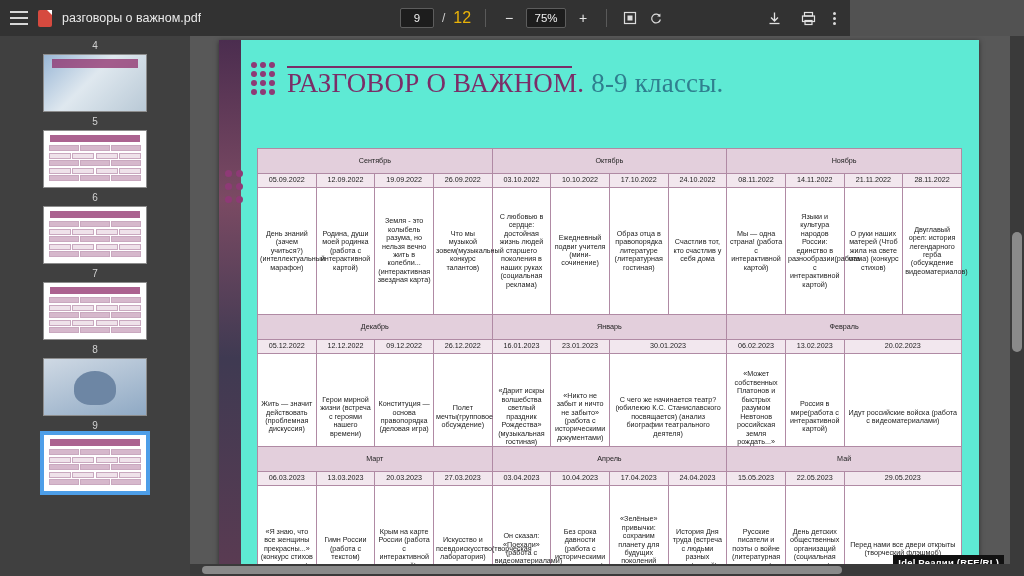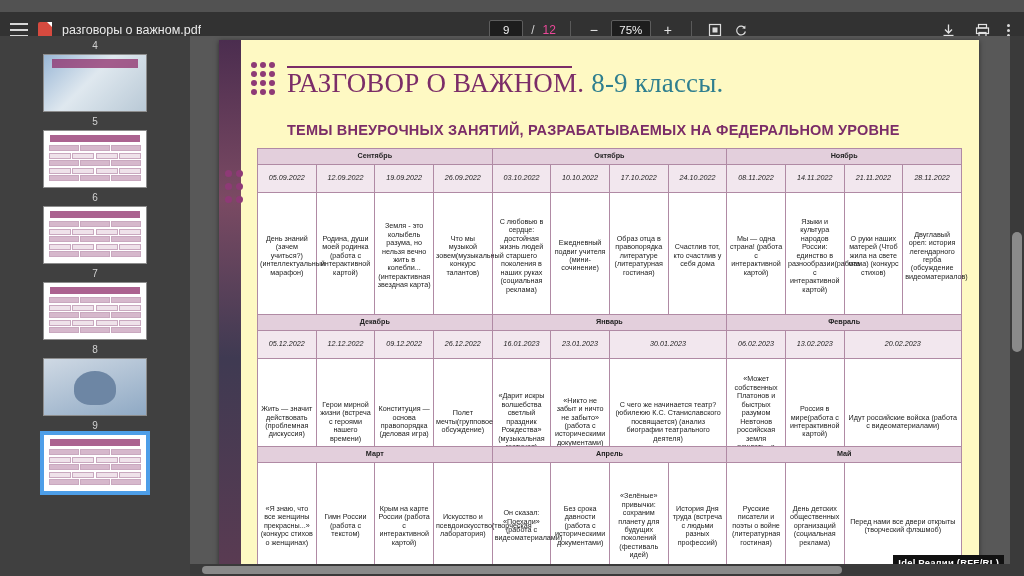--- a/index.html
+++ b/index.html
@@ -7,21 +7,21 @@
     margin: 0; padding: 0;
     width: 1024px; height: 576px;
     overflow: hidden;
     font-family: "Liberation Sans", sans-serif;
     background: #4a4a4a;
   }
   #app { position: relative; width: 1024px; height: 576px; background: #525252; }
 
   
   .toolbar {
-    position: absolute; top: 12px; left: 0; width: 1024px; height: 36px;
+    position: absolute; top: 0; left: 0; width: 850px; height: 36px;
     background: #323232; color: #e8e8e8;
     display: flex; align-items: center; font-size: 12px; justify-content: center;
   }
   .tb-left { display: flex; align-items: center; gap: 10px; padding-left: 10px; width: 300px; }
   .tb-center { flex: 1; display: flex; align-items: center; justify-content: center; gap: 8px; }
   .tb-right { display: flex; align-items: center; gap: 16px; padding-right: 14px; }
   .hamburger { width: 18px; height: 14px; position: relative; cursor: pointer; }
   .hamburger span { position: absolute; left: 0; width: 18px; height: 2px; background: #d8d8d8; }
   .hamburger span:nth-child(1) { top: 0; }
   .hamburger span:nth-child(2) { top: 6px; }
@@ -35,21 +35,21 @@
     border-width: 0 5px 5px 0; border-style: solid;
     border-color: transparent #ffffff transparent transparent;
   }
   .doc-title { font-size: 12.5px; color: #eaeaea; white-space: nowrap; overflow: hidden; text-overflow: ellipsis; }
   .page-box {
     background: #1d1d1d; border: 1px solid #5d5d5d; border-radius: 2px;
     width: 34px; height: 20px; color: #f0f0f0; font-size: 11.5px;
     text-align: center; line-height: 19px;
   }
   .page-sep { color: #cfcfcf; font-size: 12px; }
-  .page-total { color: #ec4899; font-size: 12px; }
+  .page-total { color: #eab308; font-size: 16px; }
   .divider-v { width: 1px; height: 18px; background: #5a5a5a; margin: 0 6px; }
   .zoom-btn {
     width: 18px; height: 18px; color: #e6e6e6; font-size: 14px;
     display: flex; align-items: center; justify-content: center; cursor: pointer;
   }
   .zoom-box {
     background: #1d1d1d; border: 1px solid #5d5d5d; border-radius: 2px;
     min-width: 40px; height: 20px; color: #f0f0f0; font-size: 11.5px;
     text-align: center; line-height: 19px; padding: 0 4px;
   }
@@ -82,21 +82,21 @@
   .t-photo2 { position: absolute; inset: 0; background: linear-gradient(160deg,#cfd9e4,#8fa9c4); }
   .t-face { position: absolute; left: 30px; top: 12px; width: 42px; height: 34px; background: #6d86a4; border-radius: 50% 50% 40% 40%; }
 
   
   .page-area {
     position: absolute; top: 36px; left: 190px; width: 820px; height: 540px;
     background: #585858; overflow: hidden;
   }
   .sheet {
     position: absolute; top: 4px; left: 29px; width: 760px; height: 530px;
-    background: #fef9c3; box-shadow: 0 1px 5px rgba(0,0,0,.5);
+    background: #5eead4; box-shadow: 0 1px 5px rgba(0,0,0,.5);
     overflow: hidden;
   }
   .sheet-photo-left {
     position: absolute; left: 0; top: 0; width: 22px; height: 530px;
     background: linear-gradient(180deg,#4b2d4f,#7b4a63 30%,#3f3a52 60%,#5a3b52);
   }
 
   .hdr-dots { position: absolute; left: 32px; top: 22px; width: 30px; height: 34px; }
   .hdr-dots i { position: absolute; width: 6px; height: 6px; border-radius: 50%; background: #8e3a76; }
   .side-dots { position: absolute; left: 6px; top: 130px; width: 26px; height: 46px; }
@@ -116,24 +116,24 @@
 
   table.sched {
     position: absolute; left: 38px; top: 108px; width: 705px;
     border-collapse: collapse; table-layout: fixed;
   }
   table.sched td, table.sched th {
     border: 1px solid #b08aa4; font-size: 7.2px; color: #222;
     text-align: center; vertical-align: middle; padding: 2px 2px; line-height: 1.18;
   }
   th.month {
-    background: #e3cfdc; color: #4a2040; font-weight: bold; font-size: 8px; height: 16px;
+    background: #e3cfdc; color: #4a2040; font-weight: normal; font-size: 8px; height: 25px;
   }
   td.date {
-    background: #f2e7ee; color: #33202d; font-size: 7.4px; height: 28px; font-style: italic;
+    background: #f2e7ee; color: #33202d; font-size: 7.4px; height: 14px;
   }
   td.cell { height: 127px; background: #ffffff; }
 
   .watermark {
     position: absolute; right: 6px; bottom: 6px;
     background: #111; color: #fff; font-size: 9.5px; font-weight: bold;
     padding: 2px 5px; letter-spacing: .2px;
   }
 
   
@@ -403,21 +403,20 @@
           <i style="left:11px;top:13px"></i>
         <i style="left:0;top:26px"></i>
           <i style="left:11px;top:26px"></i>
       </div>
 
       <div class="title-rule"></div>
       <div class="title-main">
         <span>РАЗГОВОР О ВАЖНОМ.</span>
         <span class="accent">8-9 классы.</span>
       </div>
-      <div class="subtitle">ТЕМЫ  ВНЕУРОЧНЫХ ЗАНЯТИЙ, РАЗРАБАТЫВАЕМЫХ НА ФЕДЕРАЛЬНОМ УРОВНЕ</div>
 
       <table class="sched">
         <tbody>
             <tr>
           <th class="month" colspan="4">Сентябрь</th>
           <th class="month" colspan="4">Октябрь</th>
           <th class="month" colspan="4">Ноябрь</th>
         </tr>
         <tr>
           <td class="date">05.09.2022</td>
@@ -485,20 +484,33 @@
         </table>
 
       <table class="sched" style="top:406px;">
         <tbody>
             <tr>
           <th class="month" colspan="4">Март</th>
           <th class="month" colspan="4">Апрель</th>
           <th class="month" colspan="4">Май</th>
         </tr>
         <tr>
+          <td class="date">06.03.2023</td>
+          <td class="date">13.03.2023</td>
+          <td class="date">20.03.2023</td>
+          <td class="date">27.03.2023</td>
+          <td class="date">03.04.2023</td>
+          <td class="date">10.04.2023</td>
+          <td class="date">17.04.2023</td>
+          <td class="date">24.04.2023</td>
+          <td class="date">15.05.2023</td>
+          <td class="date">22.05.2023</td>
+          <td class="date" colspan="2">29.05.2023</td>
+        </tr>
+        <tr>
           <td class="cell">«Я знаю, что все женщины прекрасны...» (конкурс стихов о женщинах)</td>
           <td class="cell">Гимн России (работа с текстом)</td>
           <td class="cell">Крым на карте России (работа с интерактивной картой)</td>
           <td class="cell">Искусство и псевдоискусство(творческая лаборатория)</td>
           <td class="cell">Он сказал: «Поехали» (работа с видеоматериалами)</td>
           <td class="cell">Без срока давности (работа с историческими документами)</td>
           <td class="cell">«Зелёные» привычки: сохраним планету для будущих поколений (фестиваль идей)</td>
           <td class="cell">История Дня труда (встреча с людьми разных профессий)</td>
           <td class="cell">Русские писатели и поэты о войне (литературная гостиная)</td>
           <td class="cell">День детских общественных организаций (социальная реклама)</td>

